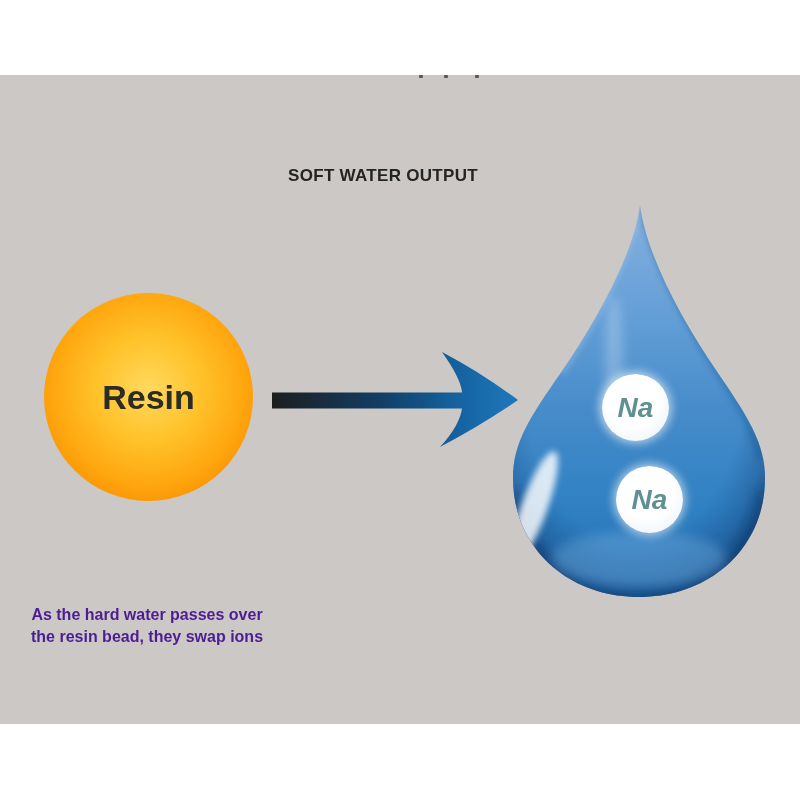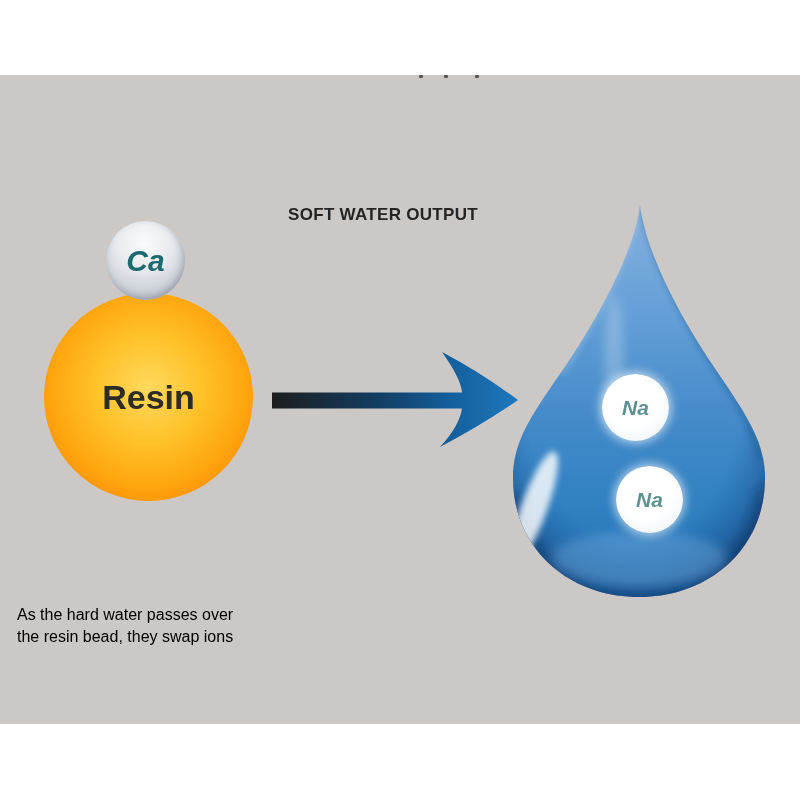--- a/index.html
+++ b/index.html
@@ -12,21 +12,20 @@
   }
   .stage{
     position:absolute;left:0;top:75px;width:800px;height:649px;
     background:#cbc8c5;
   }
   .title{
     position:absolute;left:250px;top:166px;width:266px;
     text-align:center;
     font-size:17px;font-weight:bold;letter-spacing:.3px;
     color:#242424;
-    margin-top:39px;
   }
   .crop-dot{
     position:absolute;top:75px;width:4px;height:3px;
     background:#585856;border-radius:1px;
   }
   .crop-dot.d1{left:419px;}
   .crop-dot.d2{left:444px;}
   .crop-dot.d3{left:475px;}
 
   
@@ -69,51 +68,48 @@
   .na{
     position:absolute;width:67px;height:67px;border-radius:50%;
     display:flex;align-items:center;justify-content:center;
     background:radial-gradient(circle at 45% 40%,
       #ffffff 48%, #f3f8fb 72%, #dceaf4 100%);
     box-shadow:0 0 9px 3px rgba(255,255,255,.55);
   }
   .na.n1{left:602px;top:374px;}
   .na.n2{left:616px;top:466px;}
   .na-label{
-    font-size:21px;font-weight:bold;font-style:italic;color:#5f9193;
+    font-size:28px;font-weight:bold;font-style:italic;color:#5f9193;
   }
 
   
   .caption{
     position:absolute;top:604px;
-    white-space:pre-line;
-    font-size:16px;font-weight:normal;line-height:21.5px;
-    color:#000000;
+    text-align:center;white-space:pre-line;
+    font-size:16px;font-weight:bold;line-height:21.5px;
+    color:#4c1d95;
   }
   .caption.left{left:17px;width:260px;}
   .caption.right{left:502px;width:275px;}
 </style>
 </head>
 <body>
 
 <div class="canvas">
 
   <div class="stage"></div>
 
   <div class="crop-dot d1"></div>
   <div class="crop-dot d2"></div>
   <div class="crop-dot d3"></div>
 
   <div class="title">SOFT WATER OUTPUT</div>
 
   <div class="ball resin">
     <span class="resin-label">Resin</span>
-  </div>
-  <div class="ball ion ca">
-    <span class="ion-label">Ca</span>
   </div>
 
   <svg class="arrow-svg" width="260" height="110" viewBox="0 0 260 110">
     <defs>
       <linearGradient id="gArrow" gradientUnits="userSpaceOnUse" x1="7" y1="55" x2="253" y2="55">
         <stop offset="0" stop-color="#1d1d1d"></stop>
         <stop offset="0.45" stop-color="#123f66"></stop>
         <stop offset="0.72" stop-color="#145f9c"></stop>
         <stop offset="1" stop-color="#1e78bc"></stop>
       </linearGradient>

